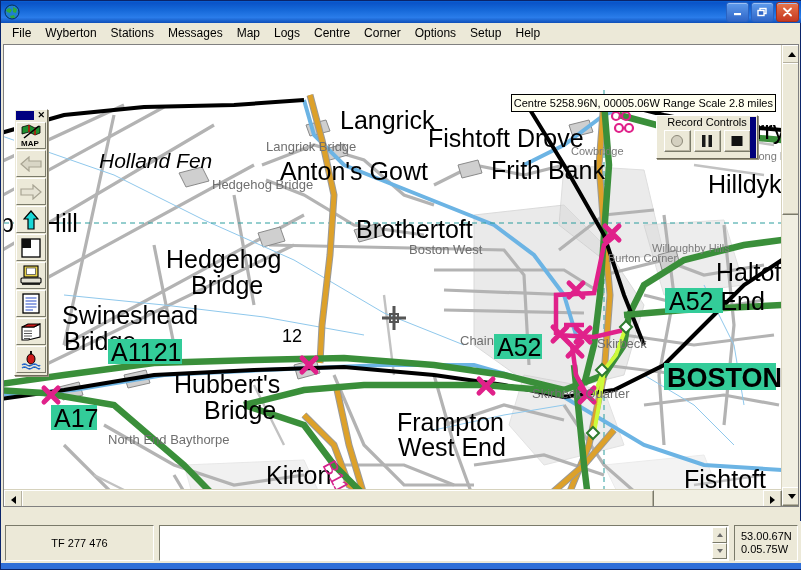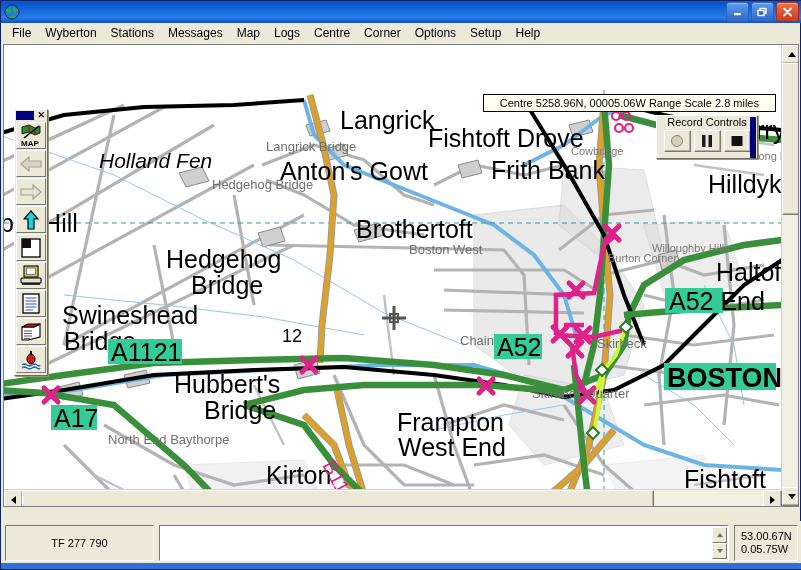--- a/index.html
+++ b/index.html
@@ -61,21 +61,21 @@
   .tp-grip{width:18px;height:9px;margin-left:1px;background:#000080;}
   .tp-close{font-size:9px;font-weight:bold;line-height:9px;padding-right:2px;color:#000;font-family:"Liberation Sans",sans-serif;}
   .tp-body{padding:1px;}
   .tp-btn{width:30px;height:27px;margin-bottom:1px;background:#ece9d8;
           border:1px solid;border-color:#fff #7a7a6a #7a7a6a #fff;
           display:flex;align-items:center;justify-content:center;box-sizing:border-box;}
   .tp-btn svg{display:block;}
 
   
   .centreinfo{position:absolute;right:22px;top:49px;height:16px;
-              background:#fffff0;border:1px solid #000;padding:0 16px;
+              background:#fffff0;border:1px solid #000;padding:0 2px;
               display:flex;align-items:center;font-size:11px;color:#000;white-space:nowrap;z-index:6;}
 
   
   .recpanel{position:absolute;left:652px;top:70px;width:102px;height:44px;
             background:#ece9d8;border:1px solid;border-color:#fff #6e6a5a #6e6a5a #fff;
             box-shadow:1px 1px 0 #9a9682;box-sizing:border-box;z-index:7;}
   .rec-title{font-size:11px;font-weight:normal;text-align:center;line-height:13px;color:#000;}
   .rec-btns{display:flex;gap:3px;justify-content:center;margin-top:1px;}
   .rec-btn{width:27px;height:22px;background:#ece9d8;border:1px solid;
            border-color:#fff #7a7a6a #7a7a6a #fff;box-shadow:inset -1px -1px 0 #b5b1a0;
@@ -506,21 +506,21 @@
         <span class="arrow" style="border-top:4px solid transparent;border-bottom:4px solid transparent;border-right:5px solid #000;"></span>
       </div>
       <div class="sb-thumb" style="left:18px;top:0;height:17px;width:630px;"></div>
       <div class="sb-btn" style="right:0;">
         <span class="arrow" style="border-top:4px solid transparent;border-bottom:4px solid transparent;border-left:5px solid #000;"></span>
       </div>
     </div>
   </div>
 
   <div class="statusbar">
-    <div class="sb-panel sb-grid">TF 277 790</div>
+    <div class="sb-panel sb-grid">TF 277 476</div>
     <div class="sb-entry">
       <input type="text" style="border: 0px; outline: 0px; width: 100%; height: 100%; font-size: 12px; padding: 0px 4px; box-sizing: border-box; font-family: &quot;Liberation Sans&quot;, sans-serif;" value="" placeholder="">
       <span class="mini-sb">
         <span class="mini-btn">
           <span class="arrow" style="border-left:3.5px solid transparent;border-right:3.5px solid transparent;border-bottom:4.5px solid #6b6b6b;"></span>
         </span>
         <span class="mini-btn">
           <span class="arrow" style="border-left:3.5px solid transparent;border-right:3.5px solid transparent;border-top:4.5px solid #6b6b6b;"></span>
         </span>
       </span>

